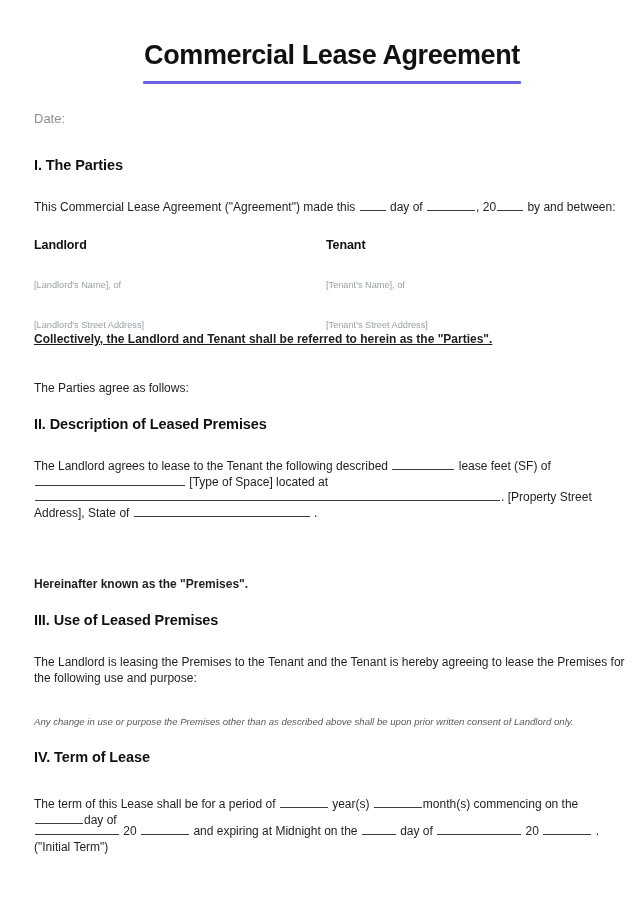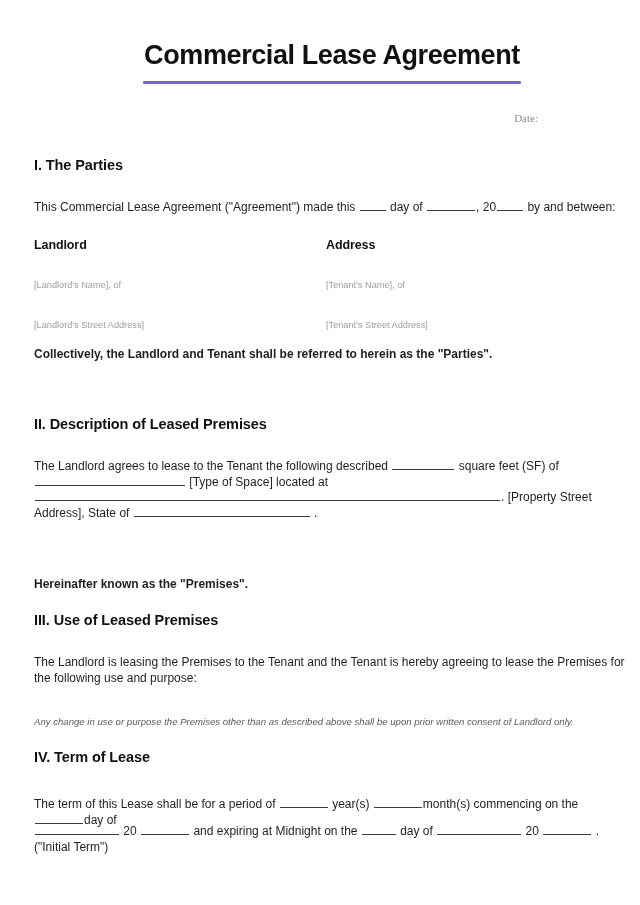--- a/index.html
+++ b/index.html
@@ -39,27 +39,26 @@
   }
   .title-rule {
     width: 378px;
     height: 3px;
     background: #6b63e8;
     margin: 9px auto 0 auto;
     border-radius: 1px;
   }
 
   .date-line {
-    text-align: right;
+    text-align: left;
     margin-top: 28px;
-    font-size: 11px;
+    font-size: 13px;
     line-height: 13px;
     color: #8b8f96;
     padding-right: 92px;
-    font-family: Liberation Serif, serif;
   }
 
   
   h2.section-heading {
     font-size: 14.5px;
     line-height: 19px;
     font-weight: bold;
     color: #111111;
     margin: 0;
     letter-spacing: -0.1px;
@@ -137,21 +136,21 @@
       <span>by and between:</span>
     </p>
   </div>
 
   <div class="blk" style="top:236px;">
     <div class="party-row">
       <div class="col-left">
         <h2 class="section-heading" style="font-size:12.5px;">Landlord</h2>
       </div>
       <div class="col-right">
-        <h2 class="section-heading" style="font-size:12.5px;">Address</h2>
+        <h2 class="section-heading" style="font-size:12.5px;">Tenant</h2>
       </div>
     </div>
   </div>
 
   <div class="blk" style="top:279px;">
     <div class="party-row">
       <div class="col-left">
         <div class="placeholder">[Landlord's Name], of</div>
       </div>
       <div class="col-right">
@@ -164,34 +163,37 @@
     <div class="party-row">
       <div class="col-left">
         <div class="placeholder">[Landlord's Street Address]</div>
       </div>
       <div class="col-right">
         <div class="placeholder">[Tenant's Street Address]</div>
       </div>
     </div>
   </div>
 
-  <div class="blk" style="top:347px;">
+  <div class="blk" style="top:332px;text-decoration:underline;">
     <p class="body-text bold">Collectively, the Landlord and Tenant shall be referred to herein as the "Parties".</p>
   </div>
 
+  <div class="blk" style="top:381px;">
+    <p class="body-text">The Parties agree as follows:</p>
+  </div>
 
   <div class="blk" style="top:415px;">
     <h2 class="section-heading">II. Description of Leased Premises</h2>
   </div>
 
   <div class="blk" style="top:459px;">
     <p class="body-text">
       <span>The Landlord agrees to lease to the Tenant the following described</span>
       <span class="fill w-lg"></span>
-      <span>square feet (SF) of</span>
+      <span>lease feet (SF) of</span>
       <span class="fill w-150"></span>
       <span>[Type of Space] located at</span>
       <span class="fill w-465"></span><span>.</span>
       <span>[Property Street Address], State of</span>
       <span class="fill w-176"></span>
       <span>.</span>
     </p>
   </div>
 
 

